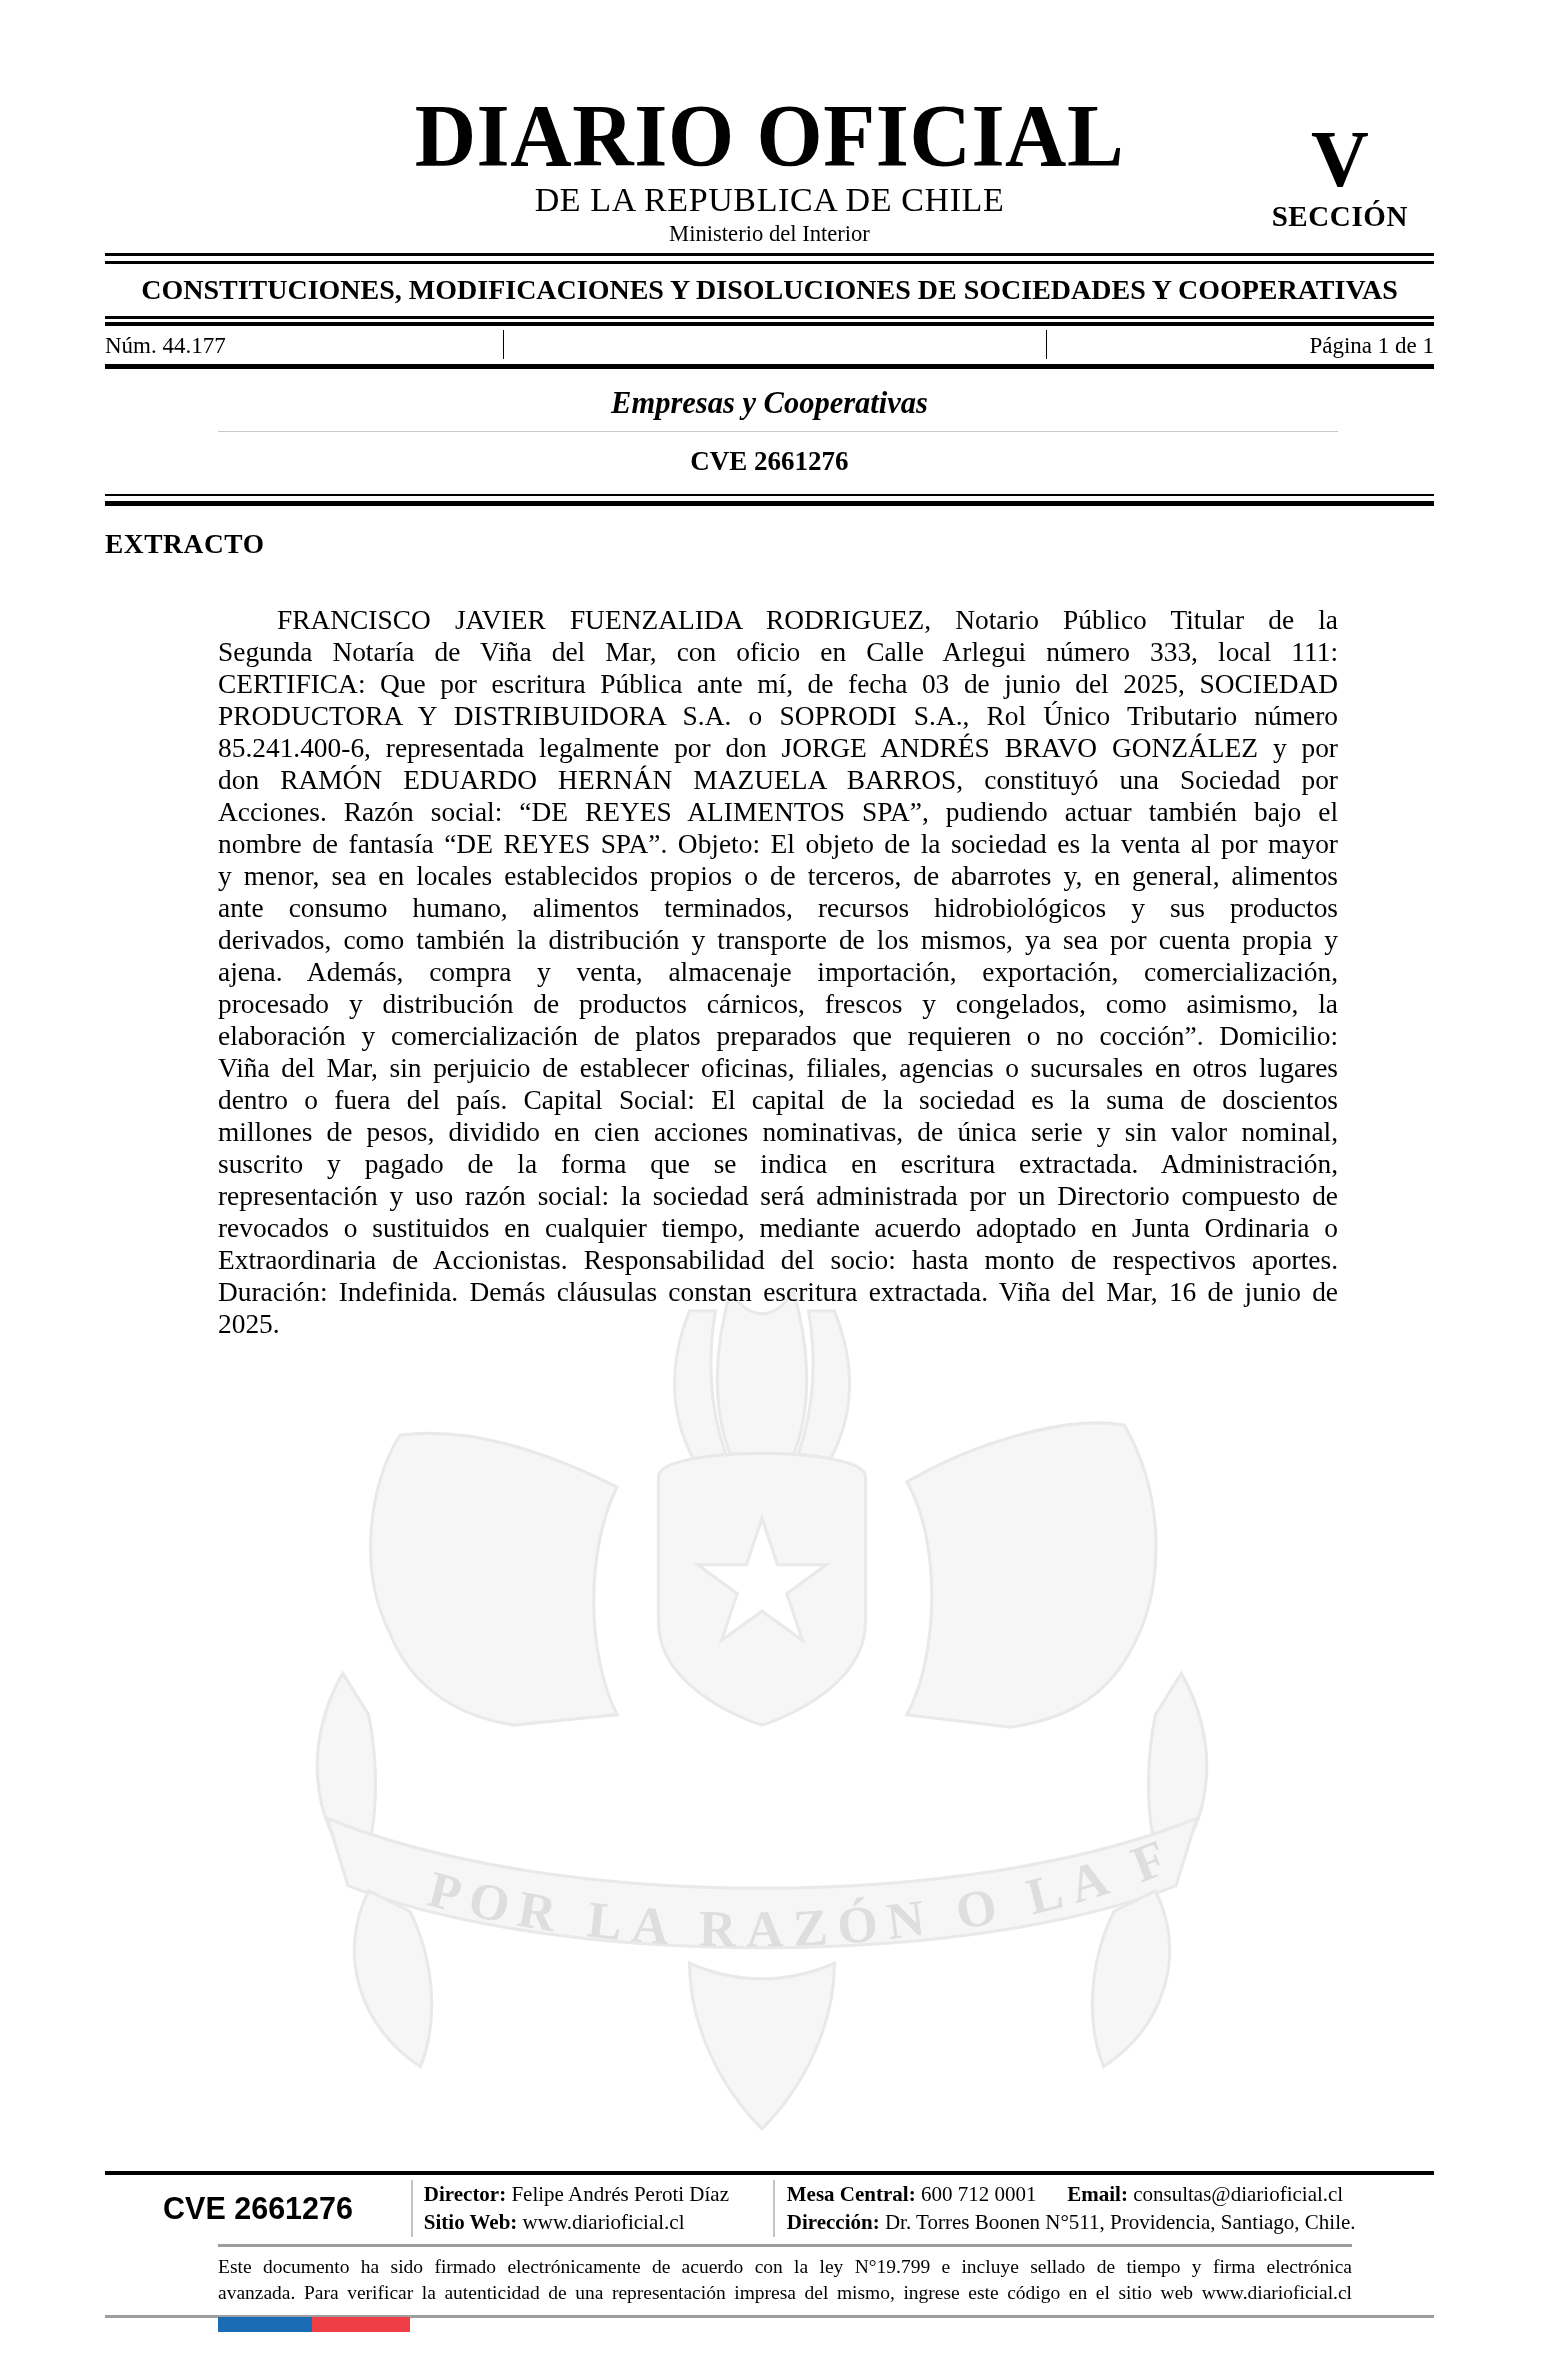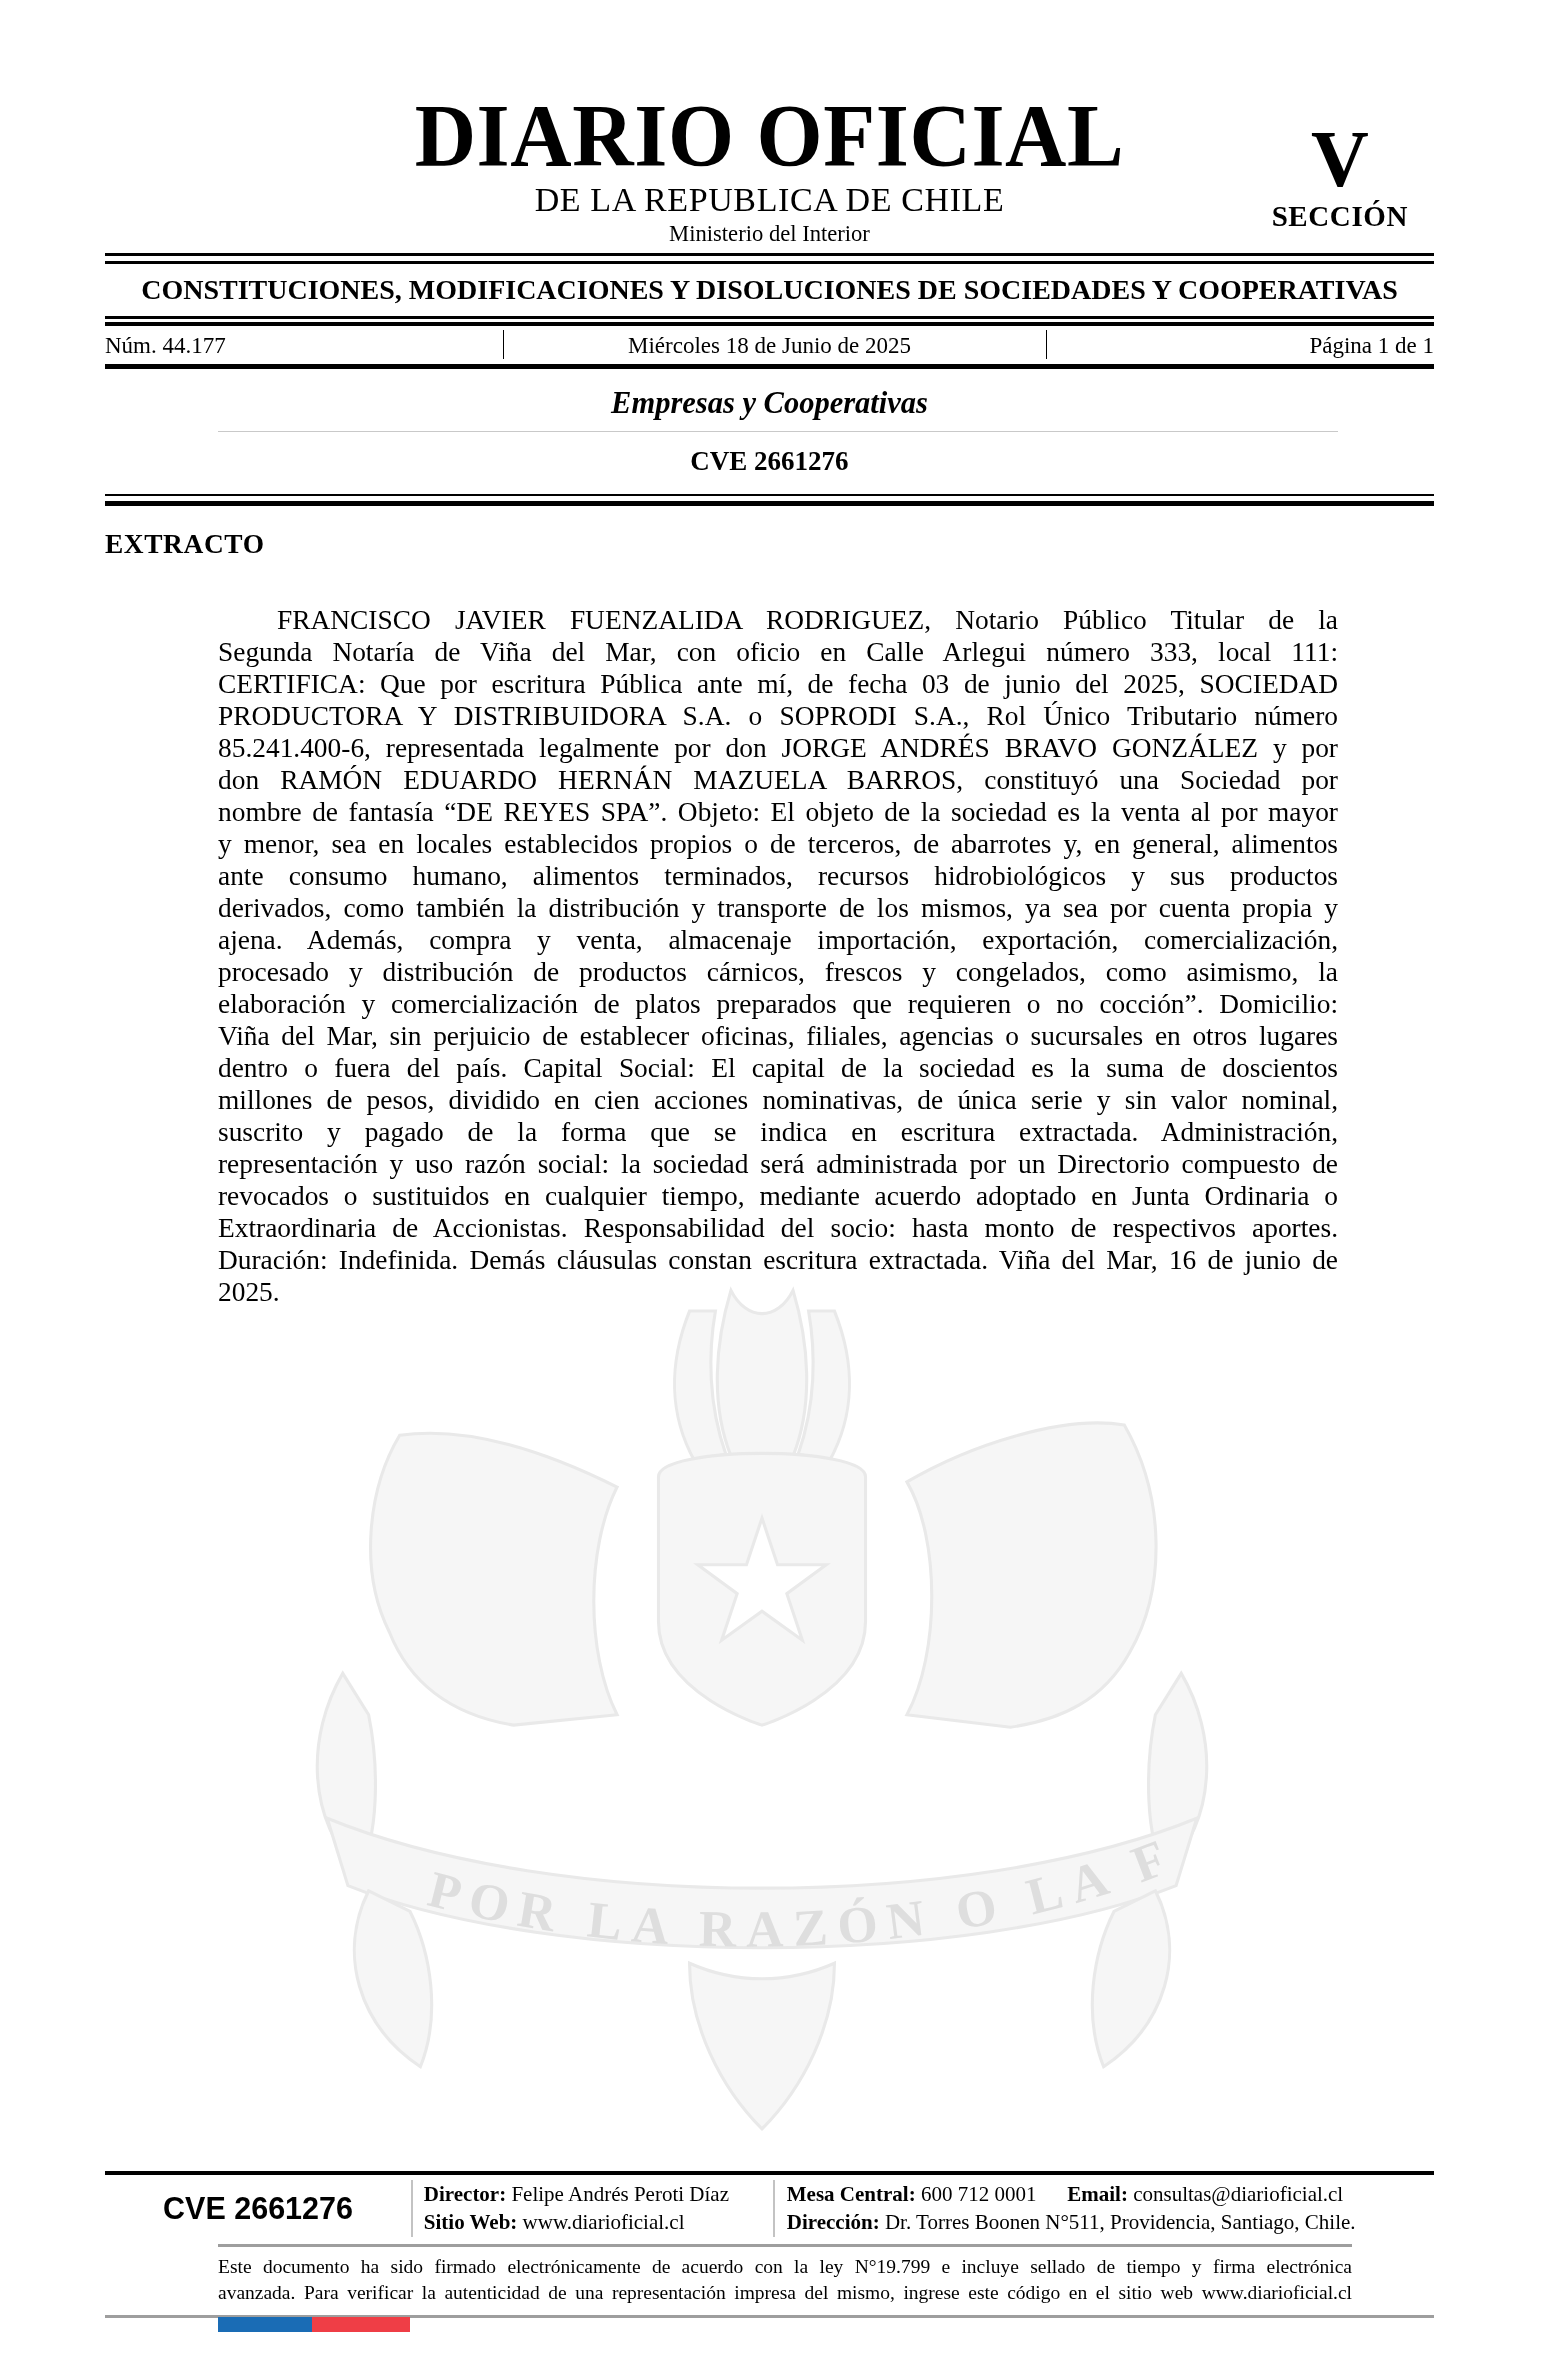--- a/index.html
+++ b/index.html
@@ -150,21 +150,20 @@
     <div class="band-title">CONSTITUCIONES, MODIFICACIONES Y DISOLUCIONES DE SOCIEDADES Y COOPERATIVAS</div>
 
     <div class="pair2">
       <div class="rule r5"></div>
       <div class="rule r6"></div>
     </div>
 
     <div class="meta-row">
       <span class="meta-issue">Núm. 44.177</span>
       <span class="meta-bar bar1"></span>
-      <span class="meta-date">Miércoles 18 de Junio de 2025</span>
       <span class="meta-bar bar2"></span>
       <span class="meta-page">Página 1 de 1</span>
     </div>
 
     <div class="rule r8"></div>
 
     <div class="category-title">Empresas y Cooperativas</div>
     <div class="category-underline"></div>
 
     <div class="cve-heading">CVE 2661276</div>
@@ -174,20 +173,21 @@
 
     <div class="extract-heading">EXTRACTO</div>
 
     <div class="body-text">
         <div class="body-line">FRANCISCO JAVIER FUENZALIDA RODRIGUEZ, Notario Público Titular de la</div>
         <div class="body-line">Segunda Notaría de Viña del Mar, con oficio en Calle Arlegui número 333, local 111:</div>
         <div class="body-line">CERTIFICA: Que por escritura Pública ante mí, de fecha 03 de junio del 2025, SOCIEDAD</div>
         <div class="body-line">PRODUCTORA Y DISTRIBUIDORA S.A. o SOPRODI S.A., Rol Único Tributario número</div>
         <div class="body-line">85.241.400-6, representada legalmente por don JORGE ANDRÉS BRAVO GONZÁLEZ y por</div>
         <div class="body-line">don RAMÓN EDUARDO HERNÁN MAZUELA BARROS, constituyó una Sociedad por</div>
+        <div class="body-line">Acciones. Razón social: “DE REYES ALIMENTOS SPA”, pudiendo actuar también bajo el</div>
         <div class="body-line">nombre de fantasía “DE REYES SPA”. Objeto: El objeto de la sociedad es la venta al por mayor</div>
         <div class="body-line">y menor, sea en locales establecidos propios o de terceros, de abarrotes y, en general, alimentos</div>
         <div class="body-line">ante consumo humano, alimentos terminados, recursos hidrobiológicos y sus productos</div>
         <div class="body-line">derivados, como también la distribución y transporte de los mismos, ya sea por cuenta propia y</div>
         <div class="body-line">ajena. Además, compra y venta, almacenaje importación, exportación, comercialización,</div>
         <div class="body-line">procesado y distribución de productos cárnicos, frescos y congelados, como asimismo, la</div>
         <div class="body-line">elaboración y comercialización de platos preparados que requieren o no cocción”. Domicilio:</div>
         <div class="body-line">Viña del Mar, sin perjuicio de establecer oficinas, filiales, agencias o sucursales en otros lugares</div>
         <div class="body-line">dentro o fuera del país. Capital Social: El capital de la sociedad es la suma de doscientos</div>
         <div class="body-line">millones de pesos, dividido en cien acciones nominativas, de única serie y sin valor nominal,</div>

